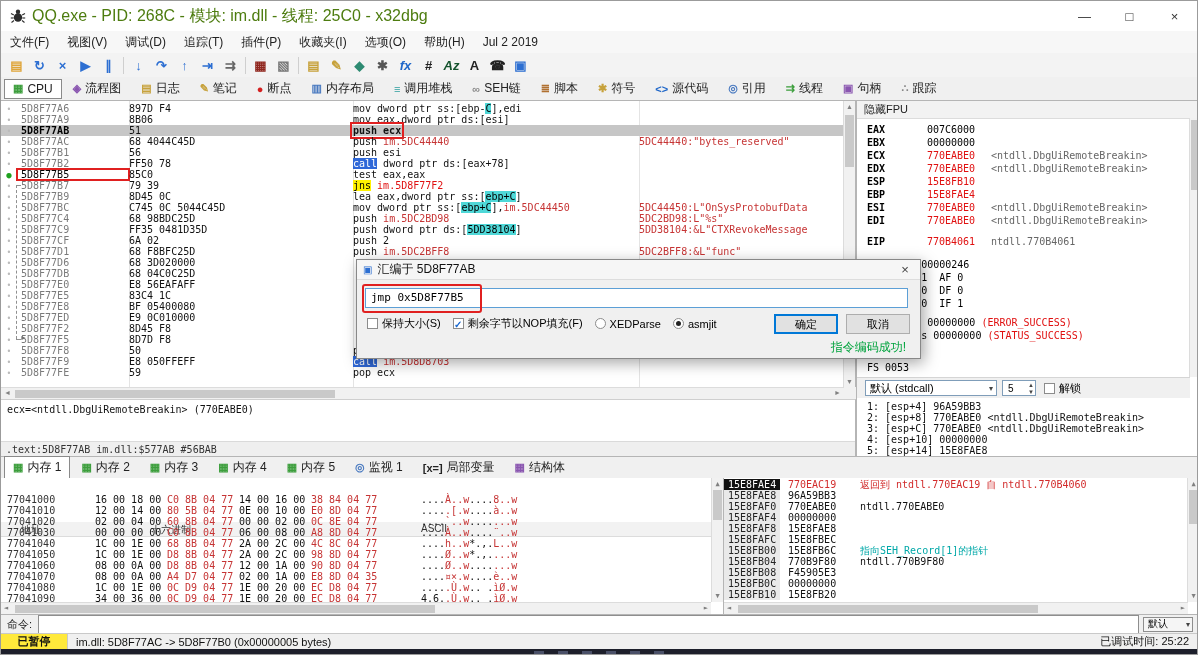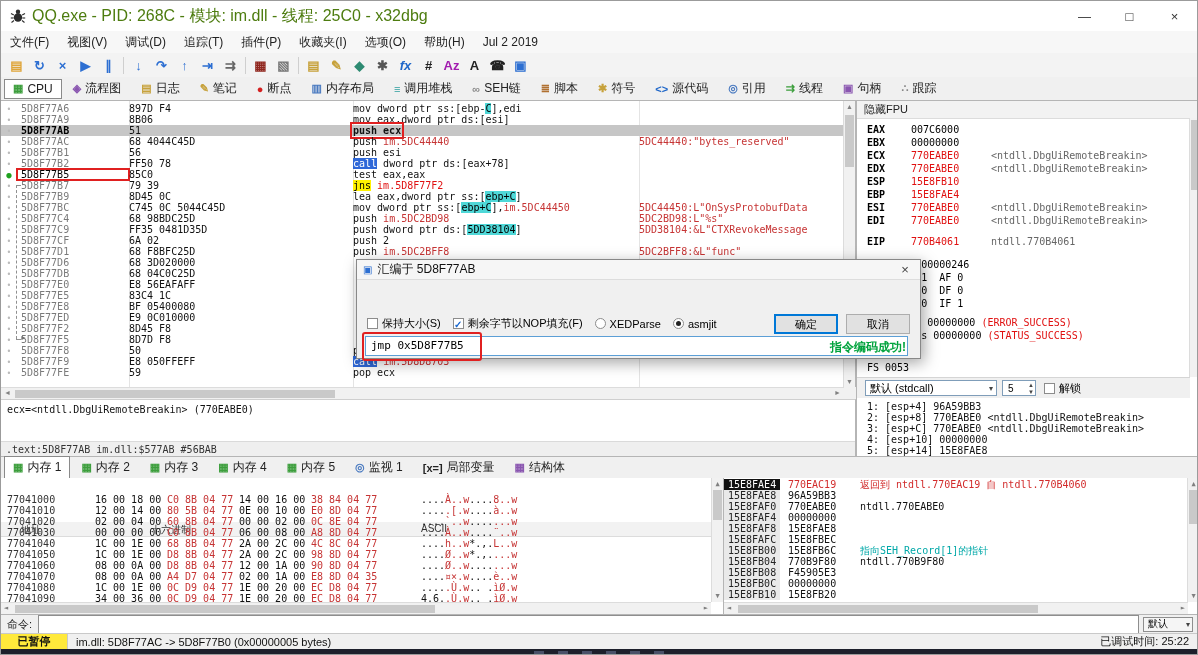--- a/index.html
+++ b/index.html
@@ -58,50 +58,50 @@
   
   #infopane{position:absolute;left:0;top:398px;width:855px;height:57px;background:#FFF;border-right:1px solid #B5B5B5;border-top:1px solid #CFCFCF;box-sizing:border-box;}
   #info1{font-size:10px;padding:4px 0 0 6px;color:#111;}
   #info2{position:absolute;left:0;bottom:0;width:100%;height:15px;line-height:15px;background:#EFEFEF;border-top:1px solid #DADADA;font-size:10px;color:#333;padding-left:5px;box-sizing:border-box;}
   
   #regs{position:absolute;left:855px;top:100px;width:343px;height:355px;background:#FFF;border-left:1px solid #B5B5B5;box-sizing:border-box;overflow:hidden;}
   #fpuhdr{height:17px;line-height:16px;background:#F2F2F2;border-bottom:1px solid #DCDCDC;font-size:11px;padding-left:7px;color:#222;}
   #reg-body{padding:4px 0 0 10px;font-size:10px;}
   .rline{height:13px;line-height:13px;white-space:pre;}
   .rn{display:inline-block;width:44px;font-weight:bold;color:#000;}
-  .rv{display:inline-block;width:80px;color:#000;}
+  .rv{display:inline-block;width:80px;color:#000;text-align:center;}
   .rv.chg{color:#E01010;}
   .rc{color:#666;}
   .chg{color:#E01010;}
   #callconv{position:absolute;left:0;top:276px;width:333px;height:21px;background:#F0F0F0;border-top:1px solid #D5D5D5;display:flex;align-items:center;padding-left:8px;box-sizing:border-box;}
   #ccbox{width:132px;height:16px;background:#FFF;border:1px solid #7F9DB9;font-size:11px;display:flex;align-items:center;padding-left:4px;box-sizing:border-box;}
   #ccbox .dnar{margin-left:auto;font-size:8px;color:#444;padding-right:3px;}
   #ccspin{width:34px;height:16px;background:#FFF;border:1px solid #7F9DB9;font-size:10px;margin-left:5px;display:flex;align-items:center;padding-left:5px;box-sizing:border-box;position:relative;}
   #ccspin .sp{position:absolute;right:1px;font-size:6px;color:#444;line-height:7px;top:1px;}
   #ccunlock{display:flex;align-items:center;font-size:11px;margin-left:8px;}
   .cb{display:inline-block;width:11px;height:11px;background:#FFF;border:1px solid #8C8C8C;margin-right:4px;font-size:10px;line-height:11px;text-align:center;color:#1666CE;font-weight:bold;box-sizing:border-box;}
   #args{position:absolute;left:10px;top:300px;font-size:10px;}
   .aline{height:11px;line-height:11px;white-space:pre;color:#111;}
   
   #dialog{position:absolute;left:355px;top:258px;width:565px;height:100px;background:#F0F0F0;border:1px solid #888;box-shadow:3px 4px 14px rgba(0,0,0,.35);z-index:50;box-sizing:border-box;}
   .dtitle{height:19px;background:#F6F6F6;border-bottom:1px solid #DDD;display:flex;align-items:center;font-size:12px;color:#111;padding-left:6px;}
   .dico{color:#2D6FD2;font-size:10px;margin-right:5px;}
   .dclose{margin-left:auto;width:30px;text-align:center;color:#444;font-size:13px;}
-  .dinwrap{position:absolute;left:8px;right:12px;top:27px;height:20px;margin-top:48px;}
+  .dinwrap{position:absolute;left:8px;right:12px;top:27px;height:20px;}
   #asm-input{width:100%;height:20px;border:1px solid #5C9FD6;background:#FFF;font-family:"DejaVu Sans Mono",monospace;font-size:11px;padding:0 0 0 5px;box-sizing:border-box;outline:none;color:#000;}
   .ann{position:absolute;left:-3px;top:-3px;width:116px;height:25px;border:2px solid #E02020;border-radius:3px;pointer-events:none;}
   .drow2{position:absolute;left:10px;top:56px;display:flex;align-items:center;font-size:11px;white-space:nowrap;}
   .chk{display:flex;align-items:center;margin-right:12px;}
   .rd{display:inline-block;width:11px;height:11px;border:1px solid #8C8C8C;border-radius:50%;background:#FFF;margin-right:4px;position:relative;box-sizing:border-box;}
   .rd.on:after{content:"";position:absolute;left:2px;top:2px;width:5px;height:5px;border-radius:50%;background:#222;}
   .btn{height:20px;width:64px;background:#E1E1E1;border:1px solid #ADADAD;font-size:11px;font-family:"Liberation Sans",sans-serif;}
   .btn.primary{border:2px solid #0078D7;}
   #okbtn{position:absolute;right:82px;top:54px;}
   #cancelbtn{position:absolute;right:10px;top:54px;}
-  .dstatus{position:absolute;right:14px;top:79px;color:#00A33D;font-size:12px;font-weight:bold;}
+  .dstatus{position:absolute;right:14px;top:79px;color:#00A33D;font-size:12px;font-weight:normal;}
   
   #bottomtabs{position:absolute;left:0;top:455px;width:100%;height:22px;background:#F0F0F0;border-top:1px solid #B5B5B5;display:flex;align-items:center;box-sizing:border-box;padding-left:2px;}
   
   #dump{position:absolute;left:0;top:477px;width:722px;height:136px;background:#FFF;box-sizing:border-box;overflow:hidden;}
   #dump-hdr{height:14px;background:#F2F2F2;border-bottom:1px solid #DCDCDC;font-size:10px;color:#333;position:relative;margin-top:44px;}
   #dump-hdr span{position:absolute;top:1px;}
   #dh-addr{left:20px;} #dh-hex{left:150px;} #dh-ascii{left:420px;}
   #dump-rows{position:absolute;left:0;top:16px;width:710px;}
   .mrow{height:11px;line-height:11px;font-size:10px;white-space:pre;position:relative;color:#111;}
   .ma{display:inline-block;width:94px;padding-left:6px;color:#333;box-sizing:border-box;}
@@ -185,21 +185,21 @@
       <span class="tsep"></span>
       <span class="tico" style="color: rgb(144, 38, 30);">▦</span>
       <span class="tico" style="color: rgb(119, 119, 119);">▧</span>
       <span class="tsep"></span>
       <span class="tico" style="color: rgb(199, 162, 60);">▤</span>
       <span class="tico" style="color: rgb(199, 162, 60);">✎</span>
       <span class="tico" style="color: rgb(46, 139, 114);">◆</span>
       <span class="tico" style="color: rgb(85, 85, 85);">✱</span>
       <span class="tico" style="color: rgb(30, 102, 200); font-style: italic;">fx</span>
       <span class="tico" style="color: rgb(34, 34, 34);">#</span>
-      <span class="tico" style="color: #a21caf;">Az</span>
+      <span class="tico" style="color: #14532d; font-style: italic;">Az</span>
       <span class="tico" style="color: rgb(34, 34, 34);">A</span>
       <span class="tico" style="color: rgb(34, 34, 34);">☎</span>
       <span class="tico" style="color: rgb(45, 111, 210);">▣</span>
     </div>
   <div id="tabbar">
       <span class="tab act">
         <span class="tico2" style="color: rgb(60, 158, 60);">▦</span>
         <span class="tlbl">CPU</span>
       </span>
       <span class="tab">

